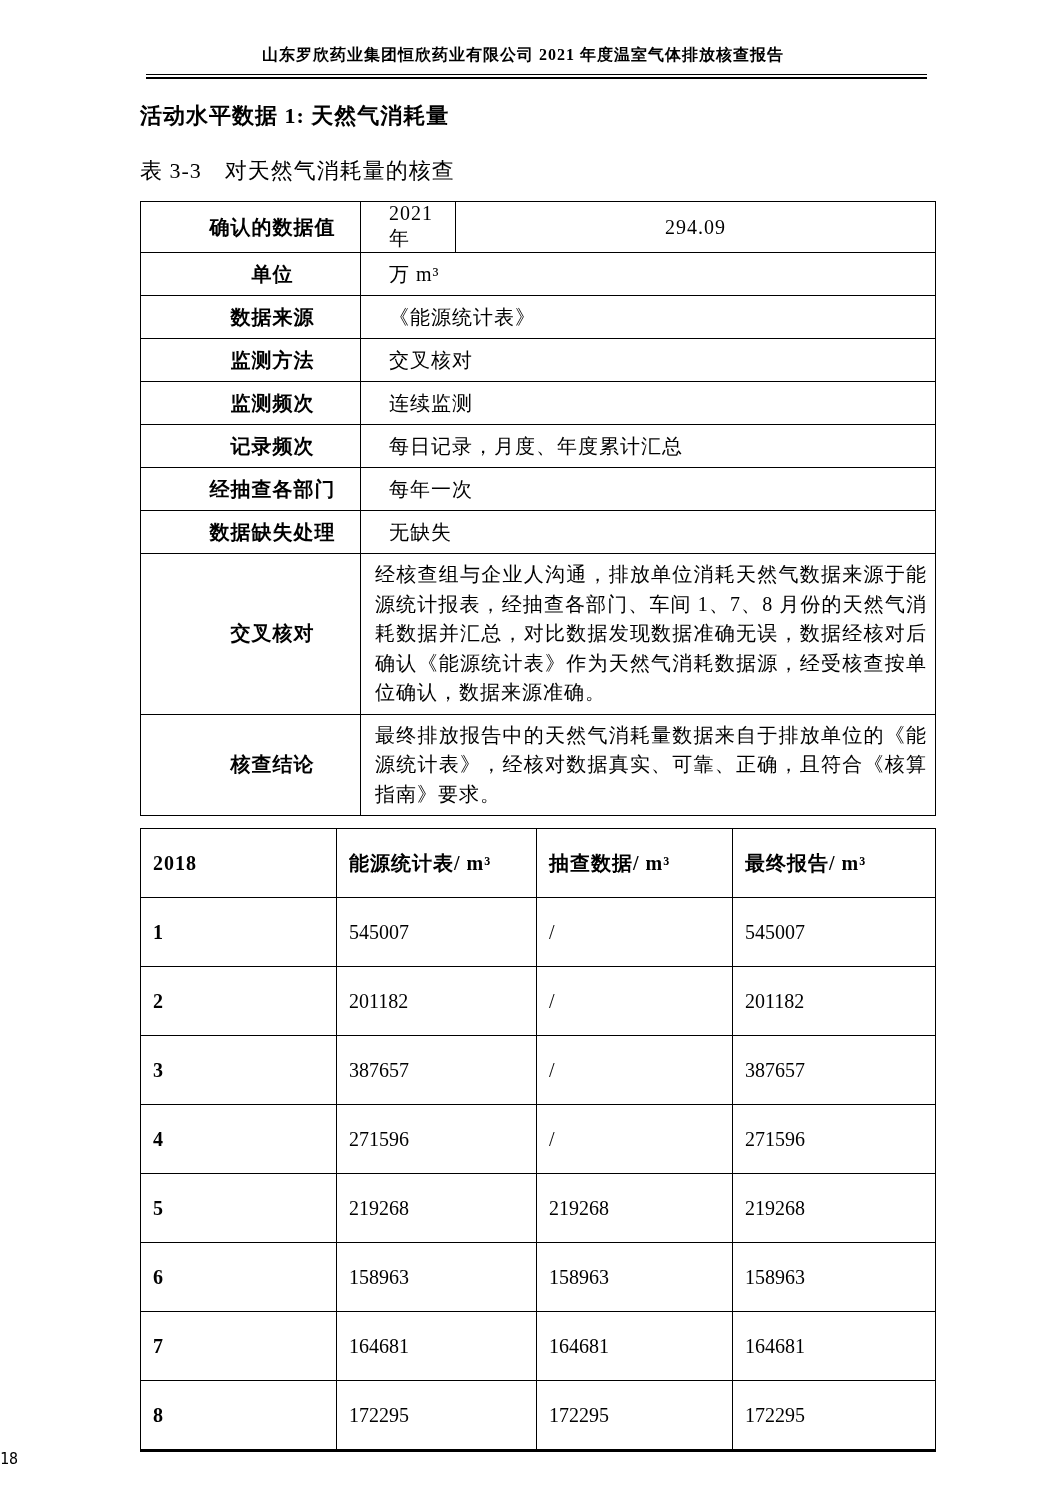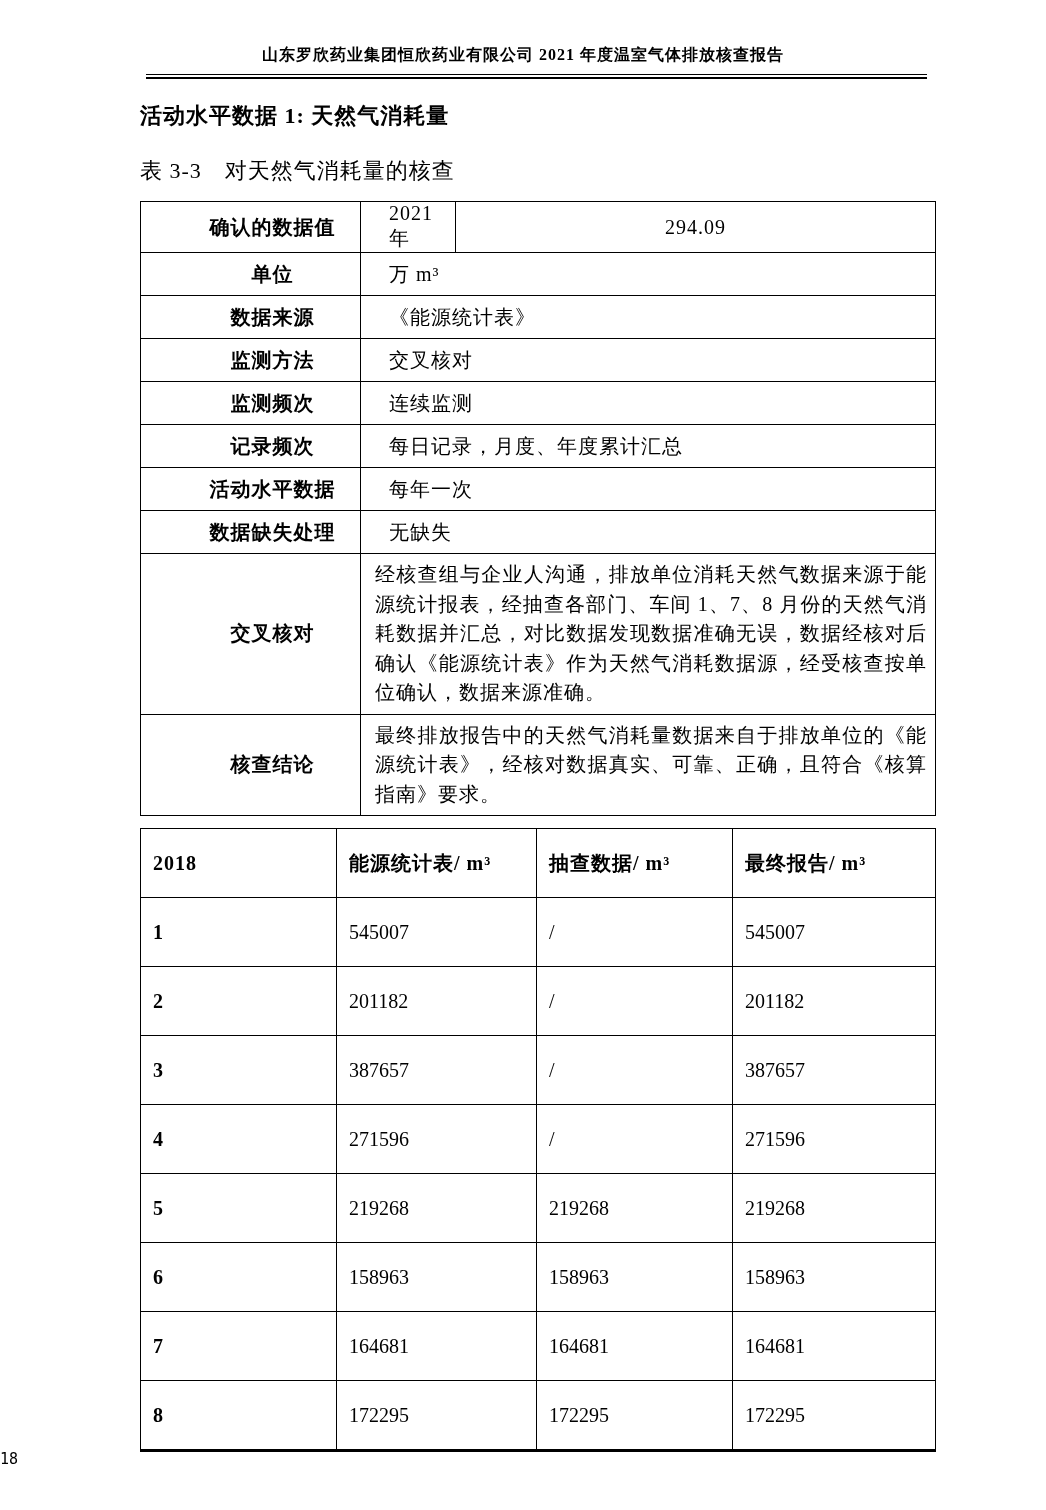--- a/index.html
+++ b/index.html
@@ -123,21 +123,21 @@
         </tr>
         <tr>
           <td class="lbl">监测频次</td>
           <td class="val" colspan="2">连续监测</td>
         </tr>
         <tr>
           <td class="lbl">记录频次</td>
           <td class="val" colspan="2">每日记录，月度、年度累计汇总</td>
         </tr>
         <tr>
-          <td class="lbl">活动水平数据</td>
+          <td class="lbl">经抽查各部门</td>
           <td class="val" colspan="2">每年一次</td>
         </tr>
         <tr>
           <td class="lbl">数据缺失处理</td>
           <td class="val" colspan="2">无缺失</td>
         </tr>
         <tr>
           <td class="lbl">交叉核对</td>
           <td class="val multiline" colspan="2">经核查组与企业人沟通，排放单位消耗天然气数据来源于能源统计报表，经抽查各部门、车间 1、7、8 月份的天然气消耗数据并汇总，对比数据发现数据准确无误，数据经核对后确认《能源统计表》作为天然气消耗数据源，经受核查按单位确认，数据来源准确。</td>
         </tr>

